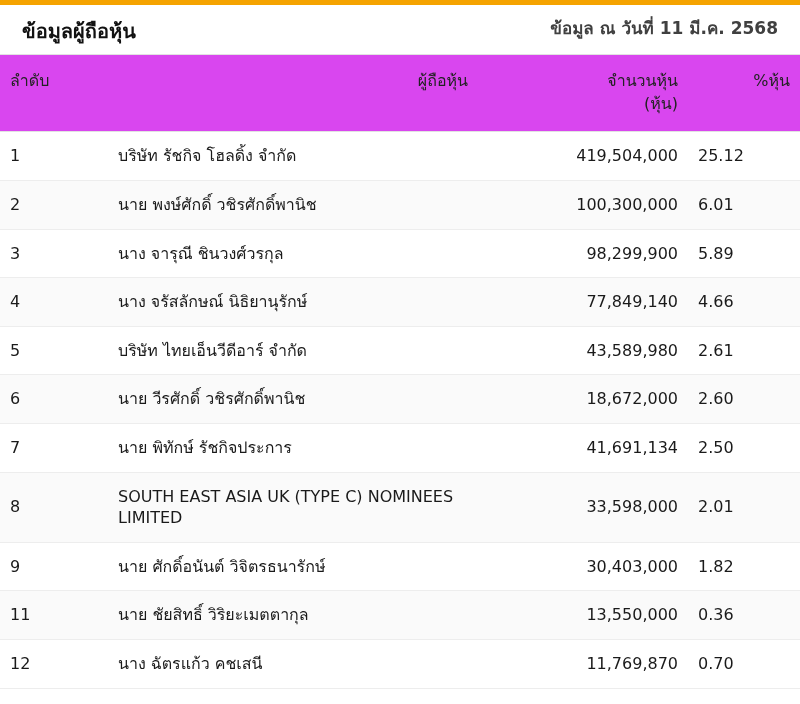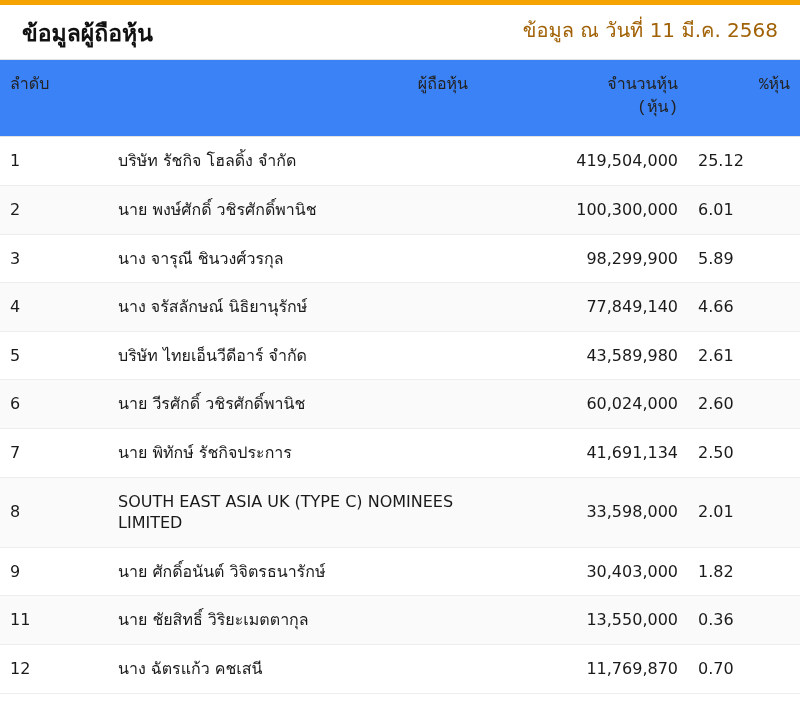--- a/index.html
+++ b/index.html
@@ -23,47 +23,47 @@
     background: #ffffff;
   }
   .header-bar {
     display: flex;
     align-items: flex-end;
     justify-content: space-between;
     padding: 9px 22px 10px 22px;
     box-sizing: border-box;
   }
   .page-title {
-    font-size: 23px;
+    font-size: 20px;
     font-weight: bold;
     color: #111111;
     letter-spacing: 0px;
     line-height: 1.3;
   }
   .as-of {
-    font-size: 20px;
-    color: #a16207;
+    font-size: 17px;
+    color: #404040;
     padding-bottom: 3px;
+    font-weight: bold;
   }
   table.holders {
     width: 100%;
     border-collapse: collapse;
     table-layout: fixed;
   }
   table.holders thead th {
-    background: #3b82f6;
+    background: #d946ef;
     font-size: 16px;
     font-weight: normal;
     color: #222222;
     padding: 14px 10px 16px 10px;
     vertical-align: top;
     border-top: 1px solid #e2e2e2;
     border-bottom: 1px solid #e2e2e2;
     line-height: 1.45;
-    font-family: Liberation Mono, monospace;
   }
   th.col-rank   { width: 88px;  text-align: left; padding-left: 22px; }
   th.col-name   { text-align: right; padding-left: 12px; }
   th.col-shares { width: 190px; text-align: right; }
   th.col-pct    { width: 92px;  text-align: right; padding-right: 22px; }
 
   table.holders tbody td {
     font-size: 16px;
     color: #1a1a1a;
     padding: 13px 10px;
@@ -128,21 +128,21 @@
         </tr>
         <tr>
           <td class="c-rank">5</td>
           <td class="c-name">บริษัท ไทยเอ็นวีดีอาร์ จำกัด</td>
           <td class="c-shares">43,589,980</td>
           <td class="c-pct">2.61</td>
         </tr>
         <tr>
           <td class="c-rank">6</td>
           <td class="c-name">นาย วีรศักดิ์ วชิรศักดิ์พานิช</td>
-          <td class="c-shares">60,024,000</td>
+          <td class="c-shares">18,672,000</td>
           <td class="c-pct">2.60</td>
         </tr>
         <tr>
           <td class="c-rank">7</td>
           <td class="c-name">นาย พิทักษ์ รัชกิจประการ</td>
           <td class="c-shares">41,691,134</td>
           <td class="c-pct">2.50</td>
         </tr>
         <tr>
           <td class="c-rank">8</td>

